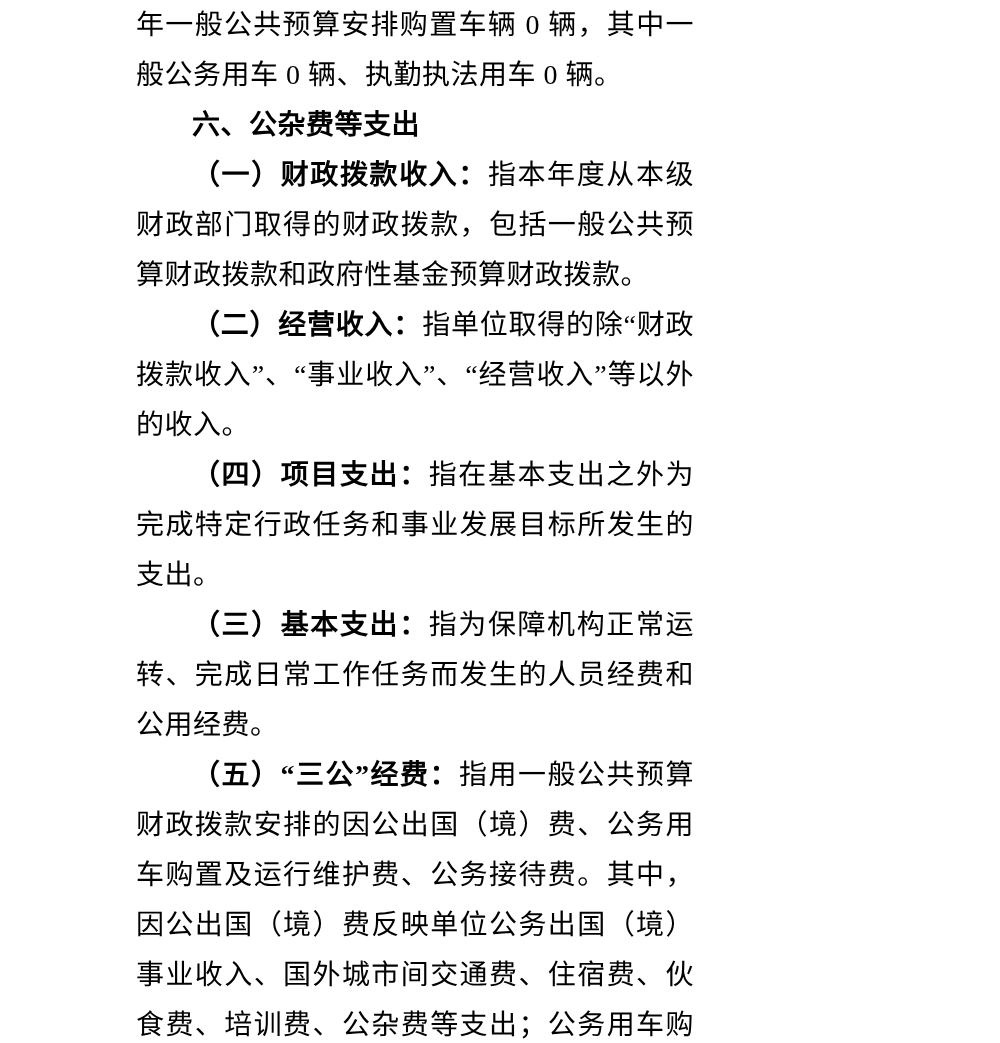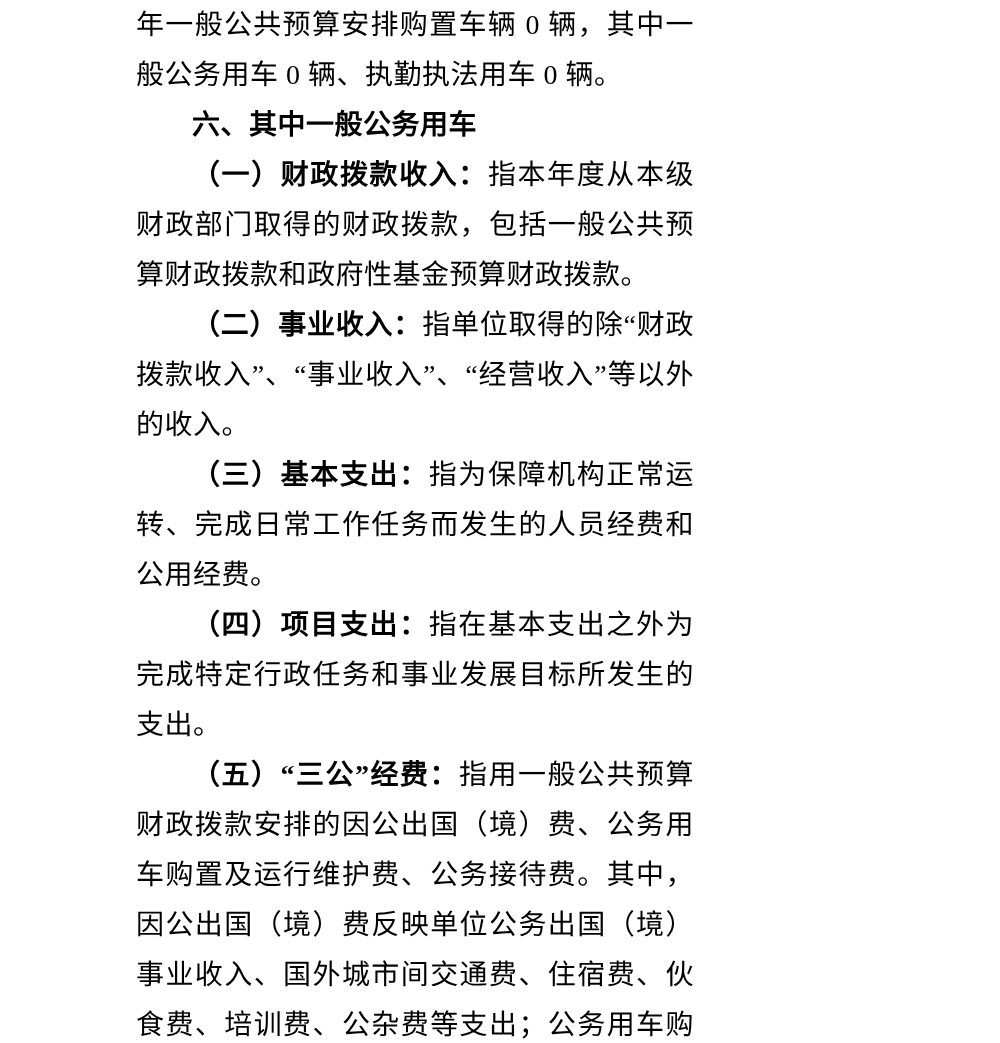--- a/index.html
+++ b/index.html
@@ -48,25 +48,25 @@
     font-family: Liberation Serif, serif;
   }
 </style>
 </head>
 <body>
 
 <div class="page">
 
   <p class="body-para no-indent">年一般公共预算安排购置车辆 0 辆，其中一般公务用车 0 辆、执勤执法用车 0 辆。</p>
 
-  <h2 class="section-heading">六、其中一般公务用车</h2>
+  <h2 class="section-heading">六、公杂费等支出</h2>
 
   <p class="body-para"><span class="term">（一）财政拨款收入：</span><span>指本年度从本级财政部门取得的财政拨款，包括一般公共预算财政拨款和政府性基金预算财政拨款。</span></p>
 
-  <p class="body-para"><span class="term">（二）事业收入：</span><span>指单位取得的除“财政拨款收入”、“事业收入”、“经营收入”等以外的收入。</span></p>
+  <p class="body-para"><span class="term">（二）经营收入：</span><span>指单位取得的除“财政拨款收入”、“事业收入”、“经营收入”等以外的收入。</span></p>
+
+  <p class="body-para"><span class="term">（四）项目支出：</span><span>指在基本支出之外为完成特定行政任务和事业发展目标所发生的支出。</span></p>
 
   <p class="body-para"><span class="term">（三）基本支出：</span><span>指为保障机构正常运转、完成日常工作任务而发生的人员经费和公用经费。</span></p>
-
-  <p class="body-para"><span class="term">（四）项目支出：</span><span>指在基本支出之外为完成特定行政任务和事业发展目标所发生的支出。</span></p>
 
   <p class="body-para"><span class="term">（五）“三公”经费：</span><span>指用一般公共预算财政拨款安排的因公出国（境）费、公务用车购置及运行维护费、公务接待费。其中，因公出国（境）费反映单位公务出国（境）事业收入、国外城市间交通费、住宿费、伙食费、培训费、公杂费等支出；公务用车购置费反映单位公务用车购置支出（含车辆购置税）；公务用车运行维护费反映单位按规定保留的公务用车燃料费、维修费、过路过桥费、保险费、安全奖励费用等支出；公务接待费反映单位按规定开支的各类公务接待（含外宾接待）支出。</span></p>
 
 </div>
 
 </body></html>

